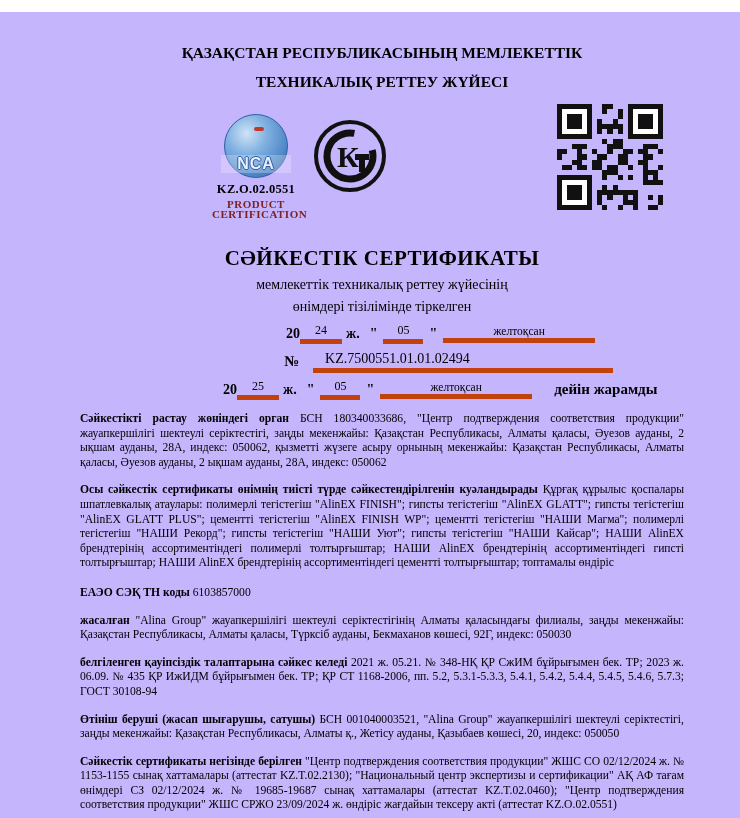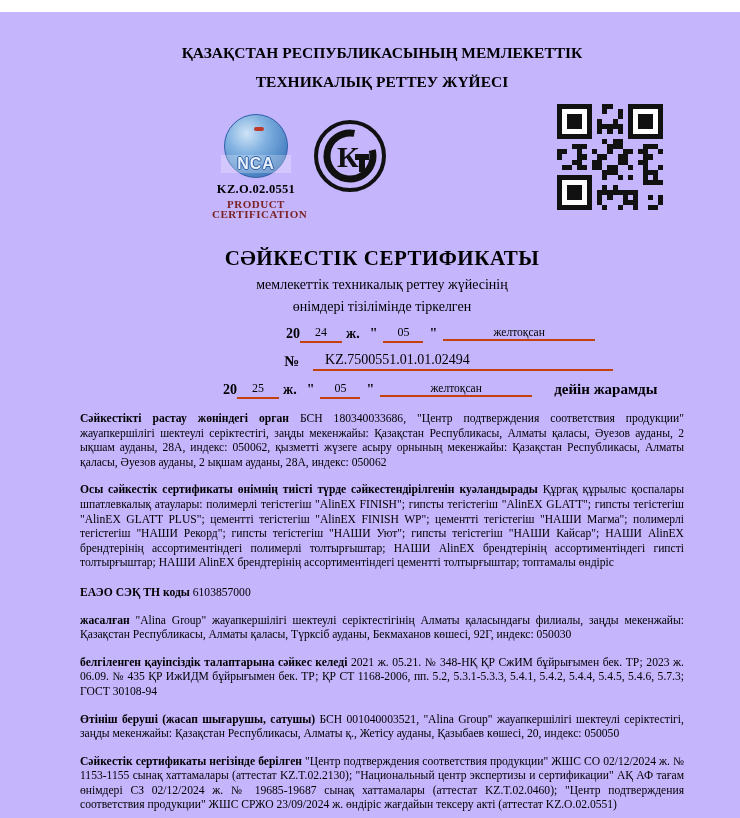--- a/index.html
+++ b/index.html
@@ -42,21 +42,21 @@
   .qr-box { position:absolute; left:533px; top:-2px; width:106px; height:106px; }
   
   .title-block { text-align:center; margin-top:8px; }
   .cert-title { font-size:21px; font-weight:bold; letter-spacing:0.5px; }
   .cert-sub { font-size:14px; margin-top:6px; }
   .date-line { display:flex; align-items:center; font-size:14px; margin-top:9px; height:19px; }
   .issue-line { padding-left:262px; }
   .num-line   { padding-left:260px; }
   .valid-line { padding-left:199px; }
   .b { font-weight:bold; }
-  .fill-seg { border-bottom:2px solid #c2410c; text-align:center; font-size:12px; padding-bottom:1px; }
+  .fill-seg { border-bottom:5px solid #c2410c; text-align:center; font-size:12px; padding-bottom:1px; }
   .seg-year { width:42px; }
   .seg-day { width:40px; }
   .seg-month { width:152px; font-size:11.5px; }
   .seg-number { width:300px; text-align:left; padding-left:12px; font-size:14px; }
   .qmark { font-weight:bold; padding:0 6px; }
   .sp { padding:0 4px; }
   .valid-suffix { margin-left:22px; font-weight:bold; font-size:15px; }
   
   .body-text { padding:0 56px; }
   .para { font-size:11.6px; line-height:14.6px; text-align:justify; margin-top:13px; }

